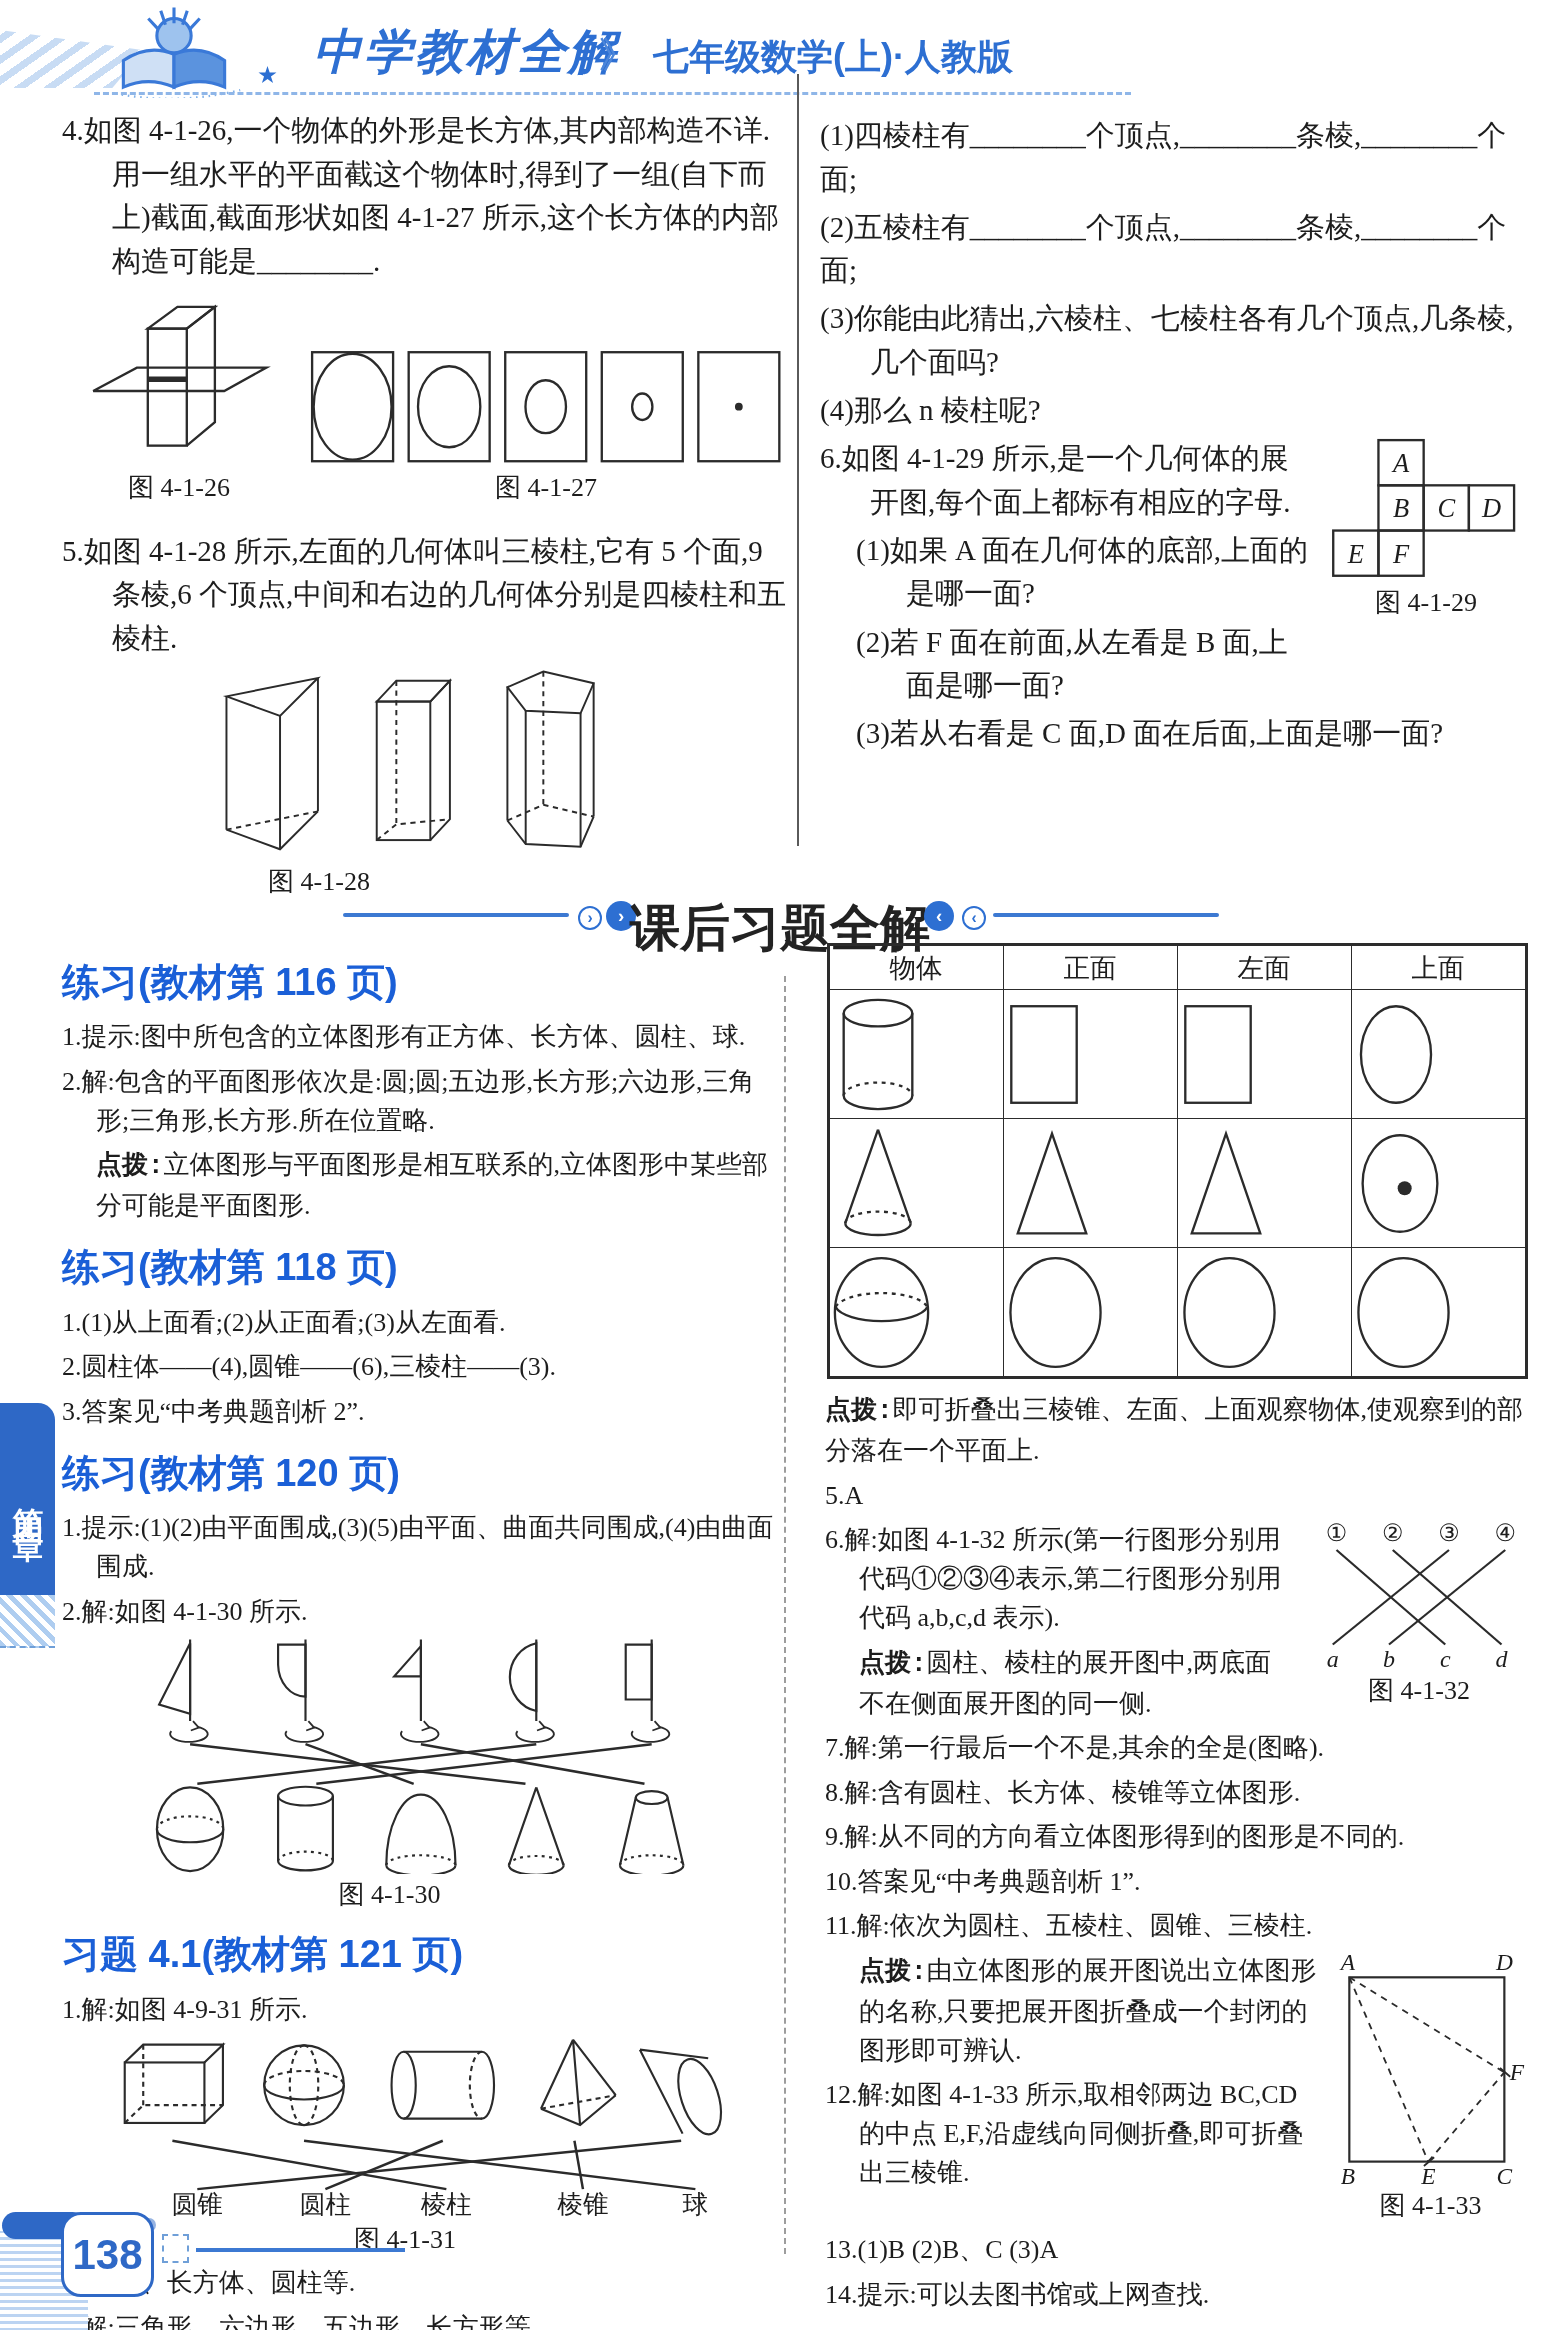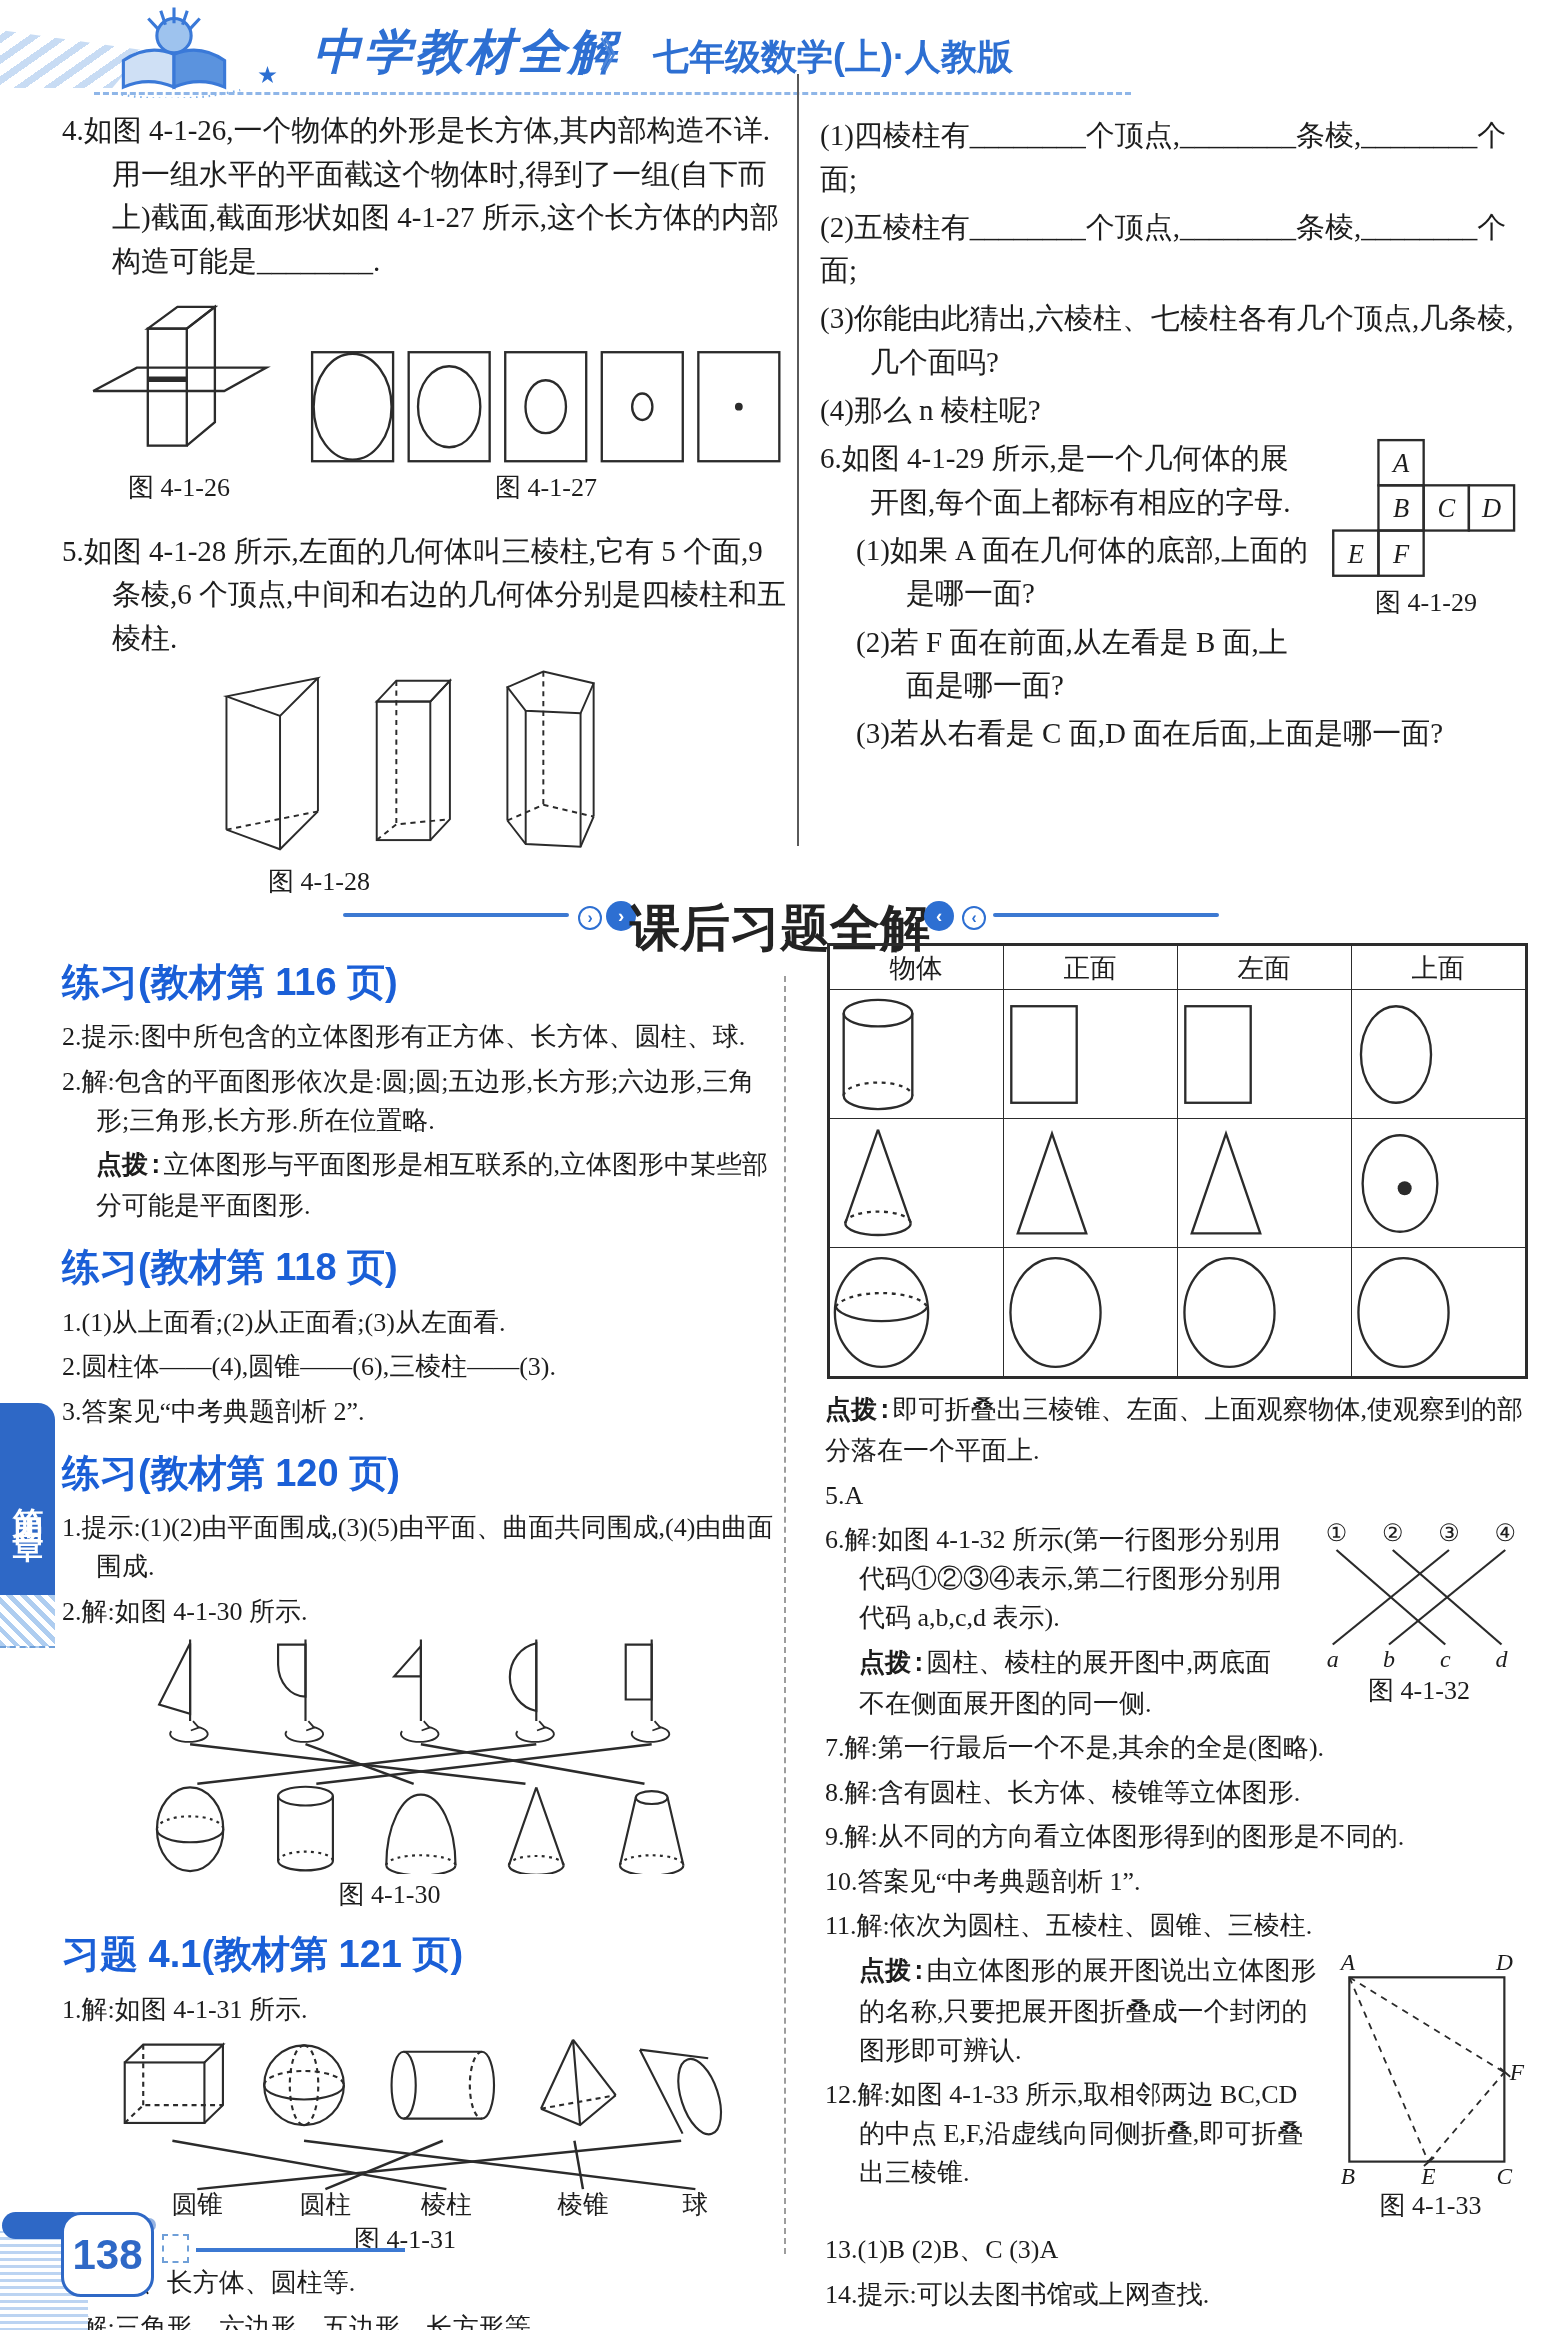--- a/index.html
+++ b/index.html
@@ -198,21 +198,21 @@
     <div class="orn line" style="left:578px">›</div>
     <div class="orn fill" style="left:606px">›</div>
     <div class="sec-title">课后习题全解</div>
     <div class="orn fill" style="left:924px">‹</div>
     <div class="orn line" style="left:962px">‹</div>
     <div class="sec-line" style="left:993px;width:226px"></div>
   </div>
 
   <div class="lowleft">
     <div class="bluehead" style="margin-top:0">练习(教材第 116 页)</div>
-    <p class="l hang44">2.提示:图中所包含的立体图形有正方体、长方体、圆柱、球.</p>
+    <p class="l hang44">1.提示:图中所包含的立体图形有正方体、长方体、圆柱、球.</p>
     <p class="l hang44">2.解:包含的平面图形依次是:圆;圆;五边形,长方形;六边形,三角形;三角形,长方形.所在位置略.</p>
     <p class="l ind44"><span class="dlab">点拨:</span><span>立体图形与平面图形是相互联系的,立体图形中某些部分可能是平面图形.</span></p>
 
     <div class="bluehead">练习(教材第 118 页)</div>
     <p class="l hang44">1.(1)从上面看;(2)从正面看;(3)从左面看.</p>
     <p class="l hang44">2.圆柱体——(4),圆锥——(6),三棱柱——(3).</p>
     <p class="l hang44">3.答案见“中考典题剖析 2”.</p>
 
     <div class="bluehead">练习(教材第 120 页)</div>
     <p class="l hang44">1.提示:(1)(2)由平面围成,(3)(5)由平面、曲面共同围成,(4)由曲面围成.</p>
@@ -265,21 +265,21 @@
           <path d="M537,318 A38,13 0 0 1 613,318" stroke-dasharray="4 6"></path>
         <ellipse cx="735" cy="224" rx="22" ry="9"></ellipse>
           <path d="M713,224 L691,318 M757,224 L779,318"></path>
         <path d="M691,318 A44,14 0 0 0 779,318"></path>
           <path d="M691,318 A44,14 0 0 1 779,318" stroke-dasharray="4 6"></path>
       </g>
     </svg>
     <div class="cap" style="width:655px">图 4-1-30</div>
 
     <div class="bluehead">习题 4.1(教材第 121 页)</div>
-    <p class="l hang44">1.解:如图 4-1-31 所示.</p>
+    <p class="l hang44">1.解:如图 4-9-31 所示.</p>
 
     <svg width="686" height="185" viewBox="0 0 880 260" style="margin:1.6px auto 0;">
       <g stroke="#2b2b2b" stroke-width="3" fill="none">
 
         <rect x="18" y="40" width="112" height="85"></rect>
         <path d="M18,40 L44,15 L156,15 L130,40 M130,40 L156,15 V100 L130,125"></path>
         <path d="M44,15 V100" stroke-dasharray="7 6"></path>
           <path d="M18,125 L44,100 L156,100" stroke-dasharray="7 6"></path>
 
         <circle cx="270" cy="72" r="56"></circle>

